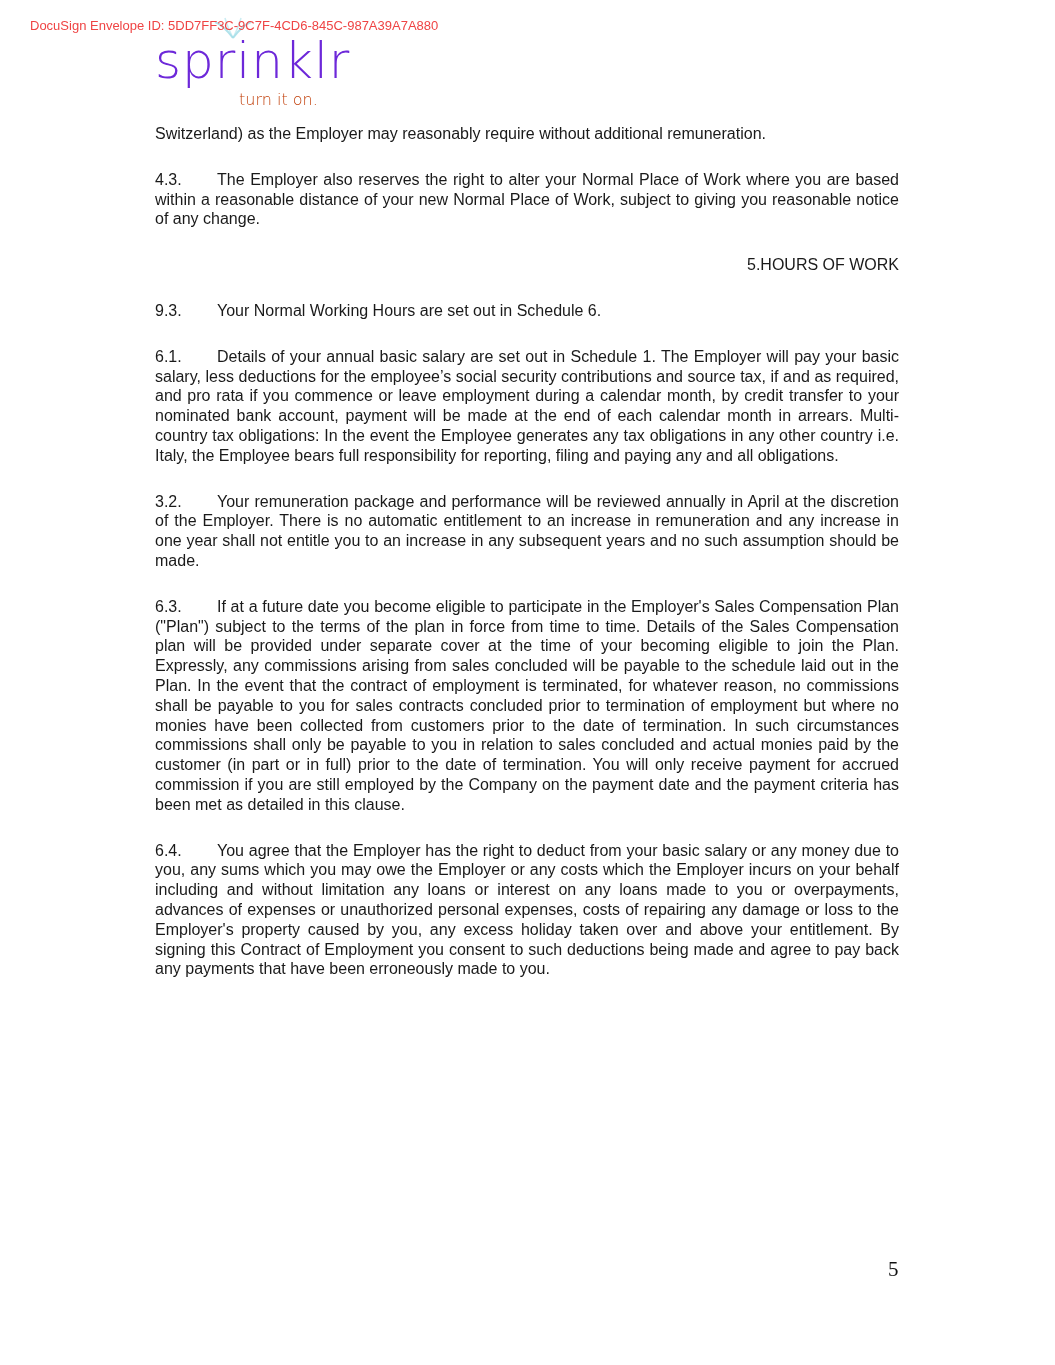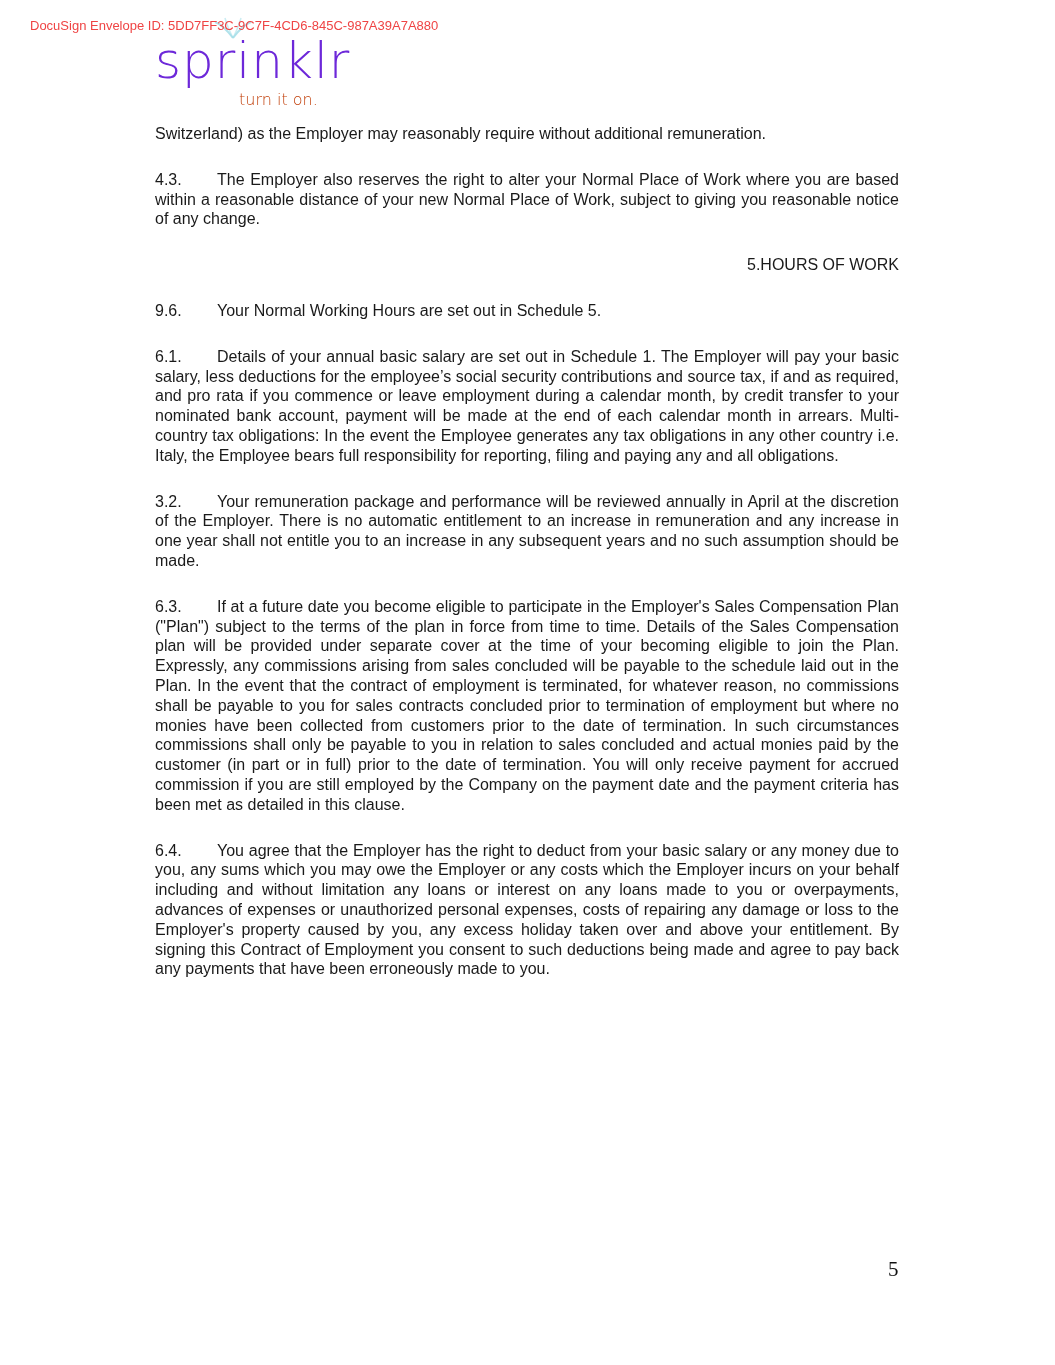--- a/index.html
+++ b/index.html
@@ -28,20 +28,20 @@
     <path d="M20 24 C23 18 26 12 28 4" stroke="#a7dfe9" stroke-width="1.5" fill="none" opacity="0.6"></path>
   </svg>
   <div class="logo-word">sprinklr</div>
   <div class="logo-tag">turn it on.</div>
 </div>
 
 <div class="content">
   <p class="para"><span>Switzerland) as the Employer may reasonably require without additional remuneration.</span></p>
   <p class="para"><span class="num">4.3.</span><span>The Employer also reserves the right to alter your Normal Place of Work where you are based within a reasonable distance of your new Normal Place of Work, subject to giving you reasonable notice of any change.</span></p>
   <p class="heading"><span class="num">5.</span><span>HOURS OF WORK</span></p>
-  <p class="para"><span class="num">9.6.</span><span>Your Normal Working Hours are set out in Schedule 5.</span></p>
+  <p class="para"><span class="num">9.3.</span><span>Your Normal Working Hours are set out in Schedule 6.</span></p>
   <p class="para"><span class="num">6.1.</span><span>Details of your annual basic salary are set out in Schedule 1. The Employer will pay your basic salary, less deductions for the employee’s social security contributions and source tax, if and as required, and pro rata if you commence or leave employment during a calendar month, by credit transfer to your nominated bank account, payment will be made at the end of each calendar month in arrears. Multi-country tax obligations: In the event the Employee generates any tax obligations in any other country i.e. Italy, the Employee bears full responsibility for reporting, filing and paying any and all obligations.</span></p>
   <p class="para"><span class="num">3.2.</span><span>Your remuneration package and performance will be reviewed annually in April at the discretion of the Employer. There is no automatic entitlement to an increase in remuneration and any increase in one year shall not entitle you to an increase in any subsequent years and no such assumption should be made.</span></p>
   <p class="para"><span class="num">6.3.</span><span>If at a future date you become eligible to participate in the Employer's Sales Compensation Plan ("Plan") subject to the terms of the plan in force from time to time. Details of the Sales Compensation plan will be provided under separate cover at the time of your becoming eligible to join the Plan. Expressly, any commissions arising from sales concluded will be payable to the schedule laid out in the Plan. In the event that the contract of employment is terminated, for whatever reason, no commissions shall be payable to you for sales contracts concluded prior to termination of employment but where no monies have been collected from customers prior to the date of termination. In such circumstances commissions shall only be payable to you in relation to sales concluded and actual monies paid by the customer (in part or in full) prior to the date of termination. You will only receive payment for accrued commission if you are still employed by the Company on the payment date and the payment criteria has been met as detailed in this clause.</span></p>
   <p class="para"><span class="num">6.4.</span><span>You agree that the Employer has the right to deduct from your basic salary or any money due to you, any sums which you may owe the Employer or any costs which the Employer incurs on your behalf including and without limitation any loans or interest on any loans made to you or overpayments, advances of expenses or unauthorized personal expenses, costs of repairing any damage or loss to the Employer's property caused by you, any excess holiday taken over and above your entitlement. By signing this Contract of Employment you consent to such deductions being made and agree to pay back any payments that have been erroneously made to you.</span></p>
 </div>
 
 <div class="page-number">5</div>
 
 </body></html>

